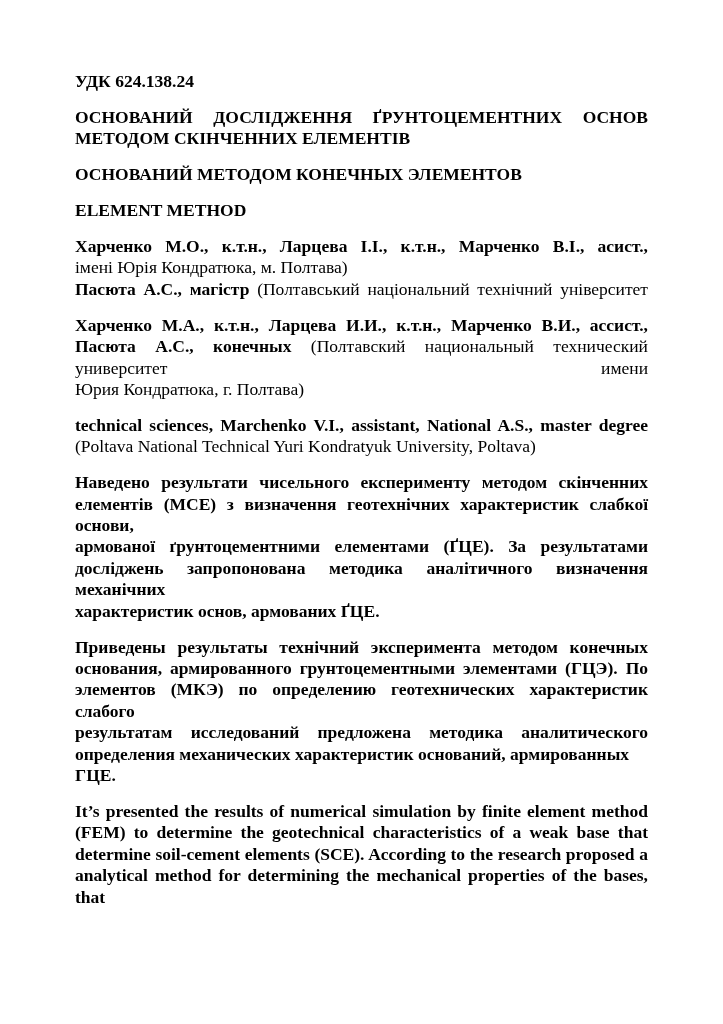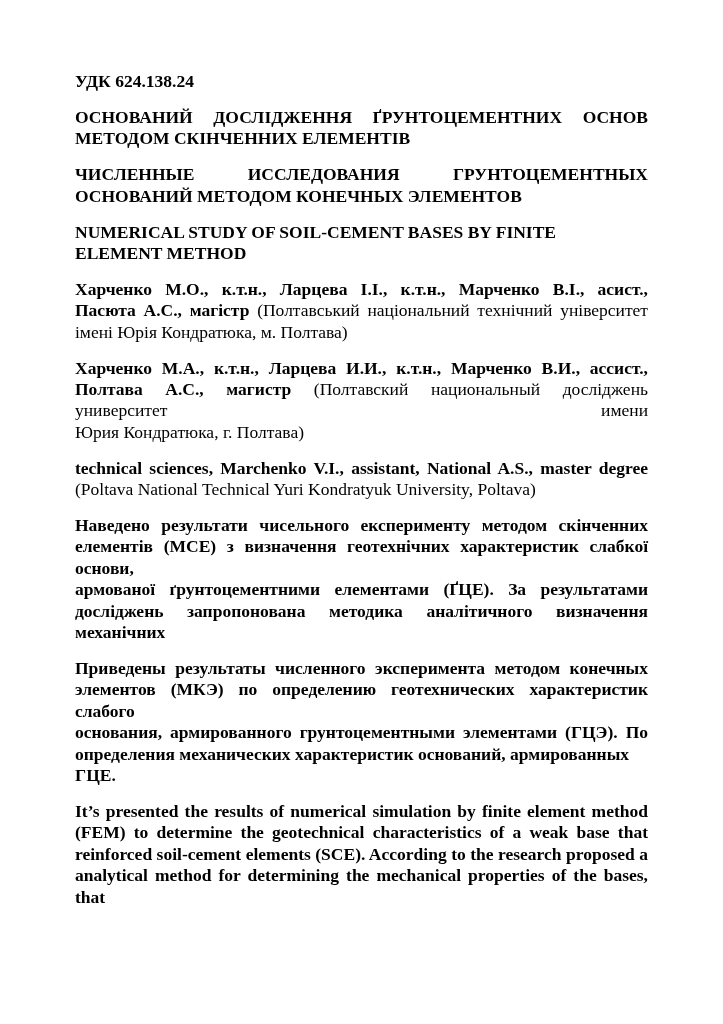--- a/index.html
+++ b/index.html
@@ -43,53 +43,53 @@
 
 <main class="page">
   <div class="para">
       <div class="ln"><b>УДК 624.138.24</b></div>
     </div>
   <div class="para">
       <div class="ln stretch"><b>ОСНОВАНИЙ ДОСЛІДЖЕННЯ ҐРУНТОЦЕМЕНТНИХ ОСНОВ</b></div>
       <div class="ln"><b>МЕТОДОМ СКІНЧЕННИХ ЕЛЕМЕНТІВ</b></div>
     </div>
   <div class="para">
-      <div class="ln stretch"><b>ЧИСЛЕННЫЕ ИССЛЕДОВАНИЯ ГРУНТОЦЕМЕНТНЫХ</b></div>
       <div class="ln"><b>ОСНОВАНИЙ МЕТОДОМ КОНЕЧНЫХ ЭЛЕМЕНТОВ</b></div>
     </div>
   <div class="para">
-      <div class="ln"><b>NUMERICAL STUDY OF SOIL-CEMENT BASES BY FINITE</b></div>
       <div class="ln"><b>ELEMENT METHOD</b></div>
     </div>
   <div class="para">
       <div class="ln stretch"><b>Харченко М.О., к.т.н., Ларцева І.І., к.т.н., Марченко В.І., асист.,</b></div>
+      <div class="ln"><span>імені Юрія Кондратюка, м. Полтава)</span></div>
       <div class="ln stretch"><b>Пасюта А.С., магістр</b><span> (Полтавський національний технічний університет</span></div>
-      <div class="ln"><span>імені Юрія Кондратюка, м. Полтава)</span></div>
     </div>
   <div class="para">
       <div class="ln stretch"><b>Харченко М.А., к.т.н., Ларцева И.И., к.т.н., Марченко В.И., ассист.,</b></div>
-      <div class="ln stretch"><b>Полтава А.С., магистр</b><span> (Полтавский национальный досліджень университет имени</span></div>
+      <div class="ln stretch"><b>Пасюта А.С., конечных</b><span> (Полтавский национальный технический университет имени</span></div>
       <div class="ln"><span>Юрия Кондратюка, г. Полтава)</span></div>
     </div>
   <div class="para">
       <div class="ln stretch"><b>technical sciences, Marchenko V.I., assistant, National A.S., master degree</b></div>
       <div class="ln"><span>(Poltava National Technical Yuri Kondratyuk University, Poltava)</span></div>
     </div>
   <div class="para">
       <div class="ln stretch"><b>Наведено результати чисельного експерименту методом скінченних</b></div>
       <div class="ln stretch"><b>елементів (МСЕ) з визначення геотехнічних характеристик слабкої основи,</b></div>
       <div class="ln stretch"><b>армованої ґрунтоцементними елементами (ҐЦЕ). За результатами</b></div>
       <div class="ln stretch"><b>досліджень запропонована методика аналітичного визначення механічних</b></div>
+      <div class="ln"><b>характеристик основ, армованих ҐЦЕ.</b></div>
     </div>
   <div class="para">
-      <div class="ln stretch"><b>Приведены результаты численного эксперимента методом конечных</b></div>
+      <div class="ln stretch"><b>Приведены результаты технічний эксперимента методом конечных</b></div>
+      <div class="ln stretch"><b>основания, армированного грунтоцементными элементами (ГЦЭ). По</b></div>
       <div class="ln stretch"><b>элементов (МКЭ) по определению геотехнических характеристик слабого</b></div>
-      <div class="ln stretch"><b>основания, армированного грунтоцементными элементами (ГЦЭ). По</b></div>
+      <div class="ln stretch"><b>результатам исследований предложена методика аналитического</b></div>
       <div class="ln"><b>определения механических характеристик оснований, армированных ГЦЕ.</b></div>
     </div>
   <div class="para">
       <div class="ln stretch"><b>It’s presented the results of numerical simulation by finite element method</b></div>
       <div class="ln stretch"><b>(FEM) to determine the geotechnical characteristics of a weak base that</b></div>
-      <div class="ln stretch"><b>reinforced soil-cement elements (SCE). According to the research proposed a</b></div>
+      <div class="ln stretch"><b>determine soil-cement elements (SCE). According to the research proposed a</b></div>
       <div class="ln stretch"><b>analytical method for determining the mechanical properties of the bases, that</b></div>
     </div>
 
 </main>
 
 </body></html>

